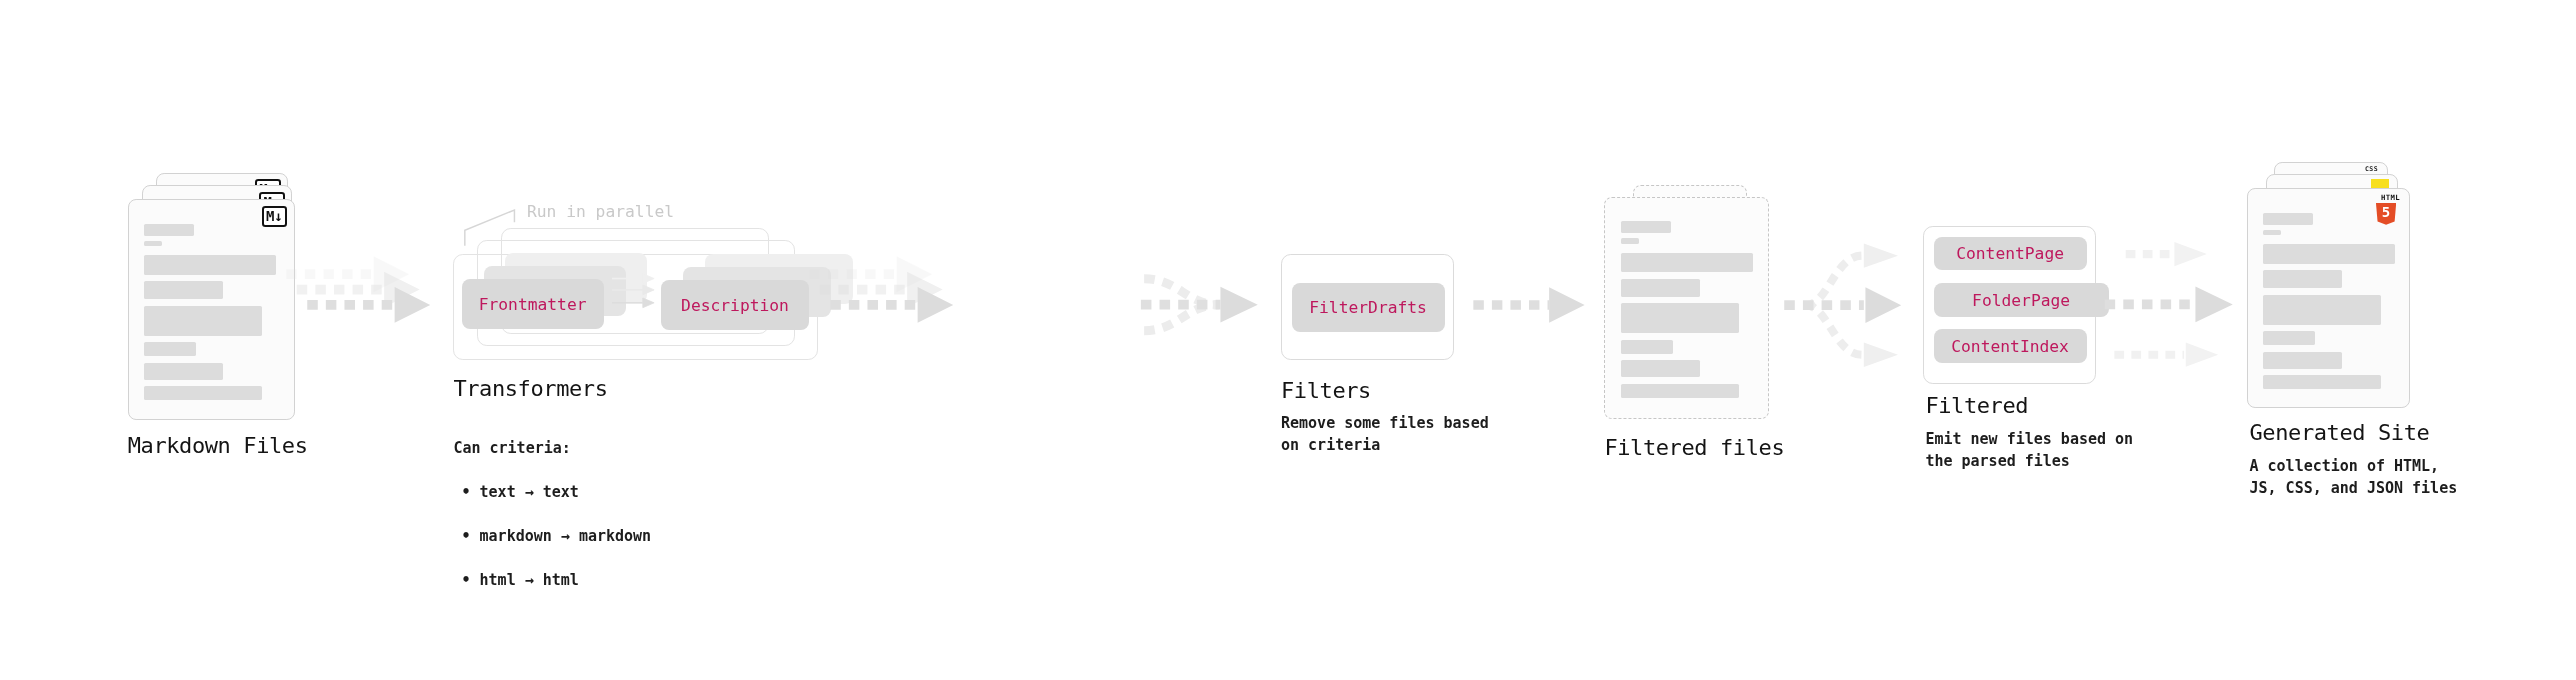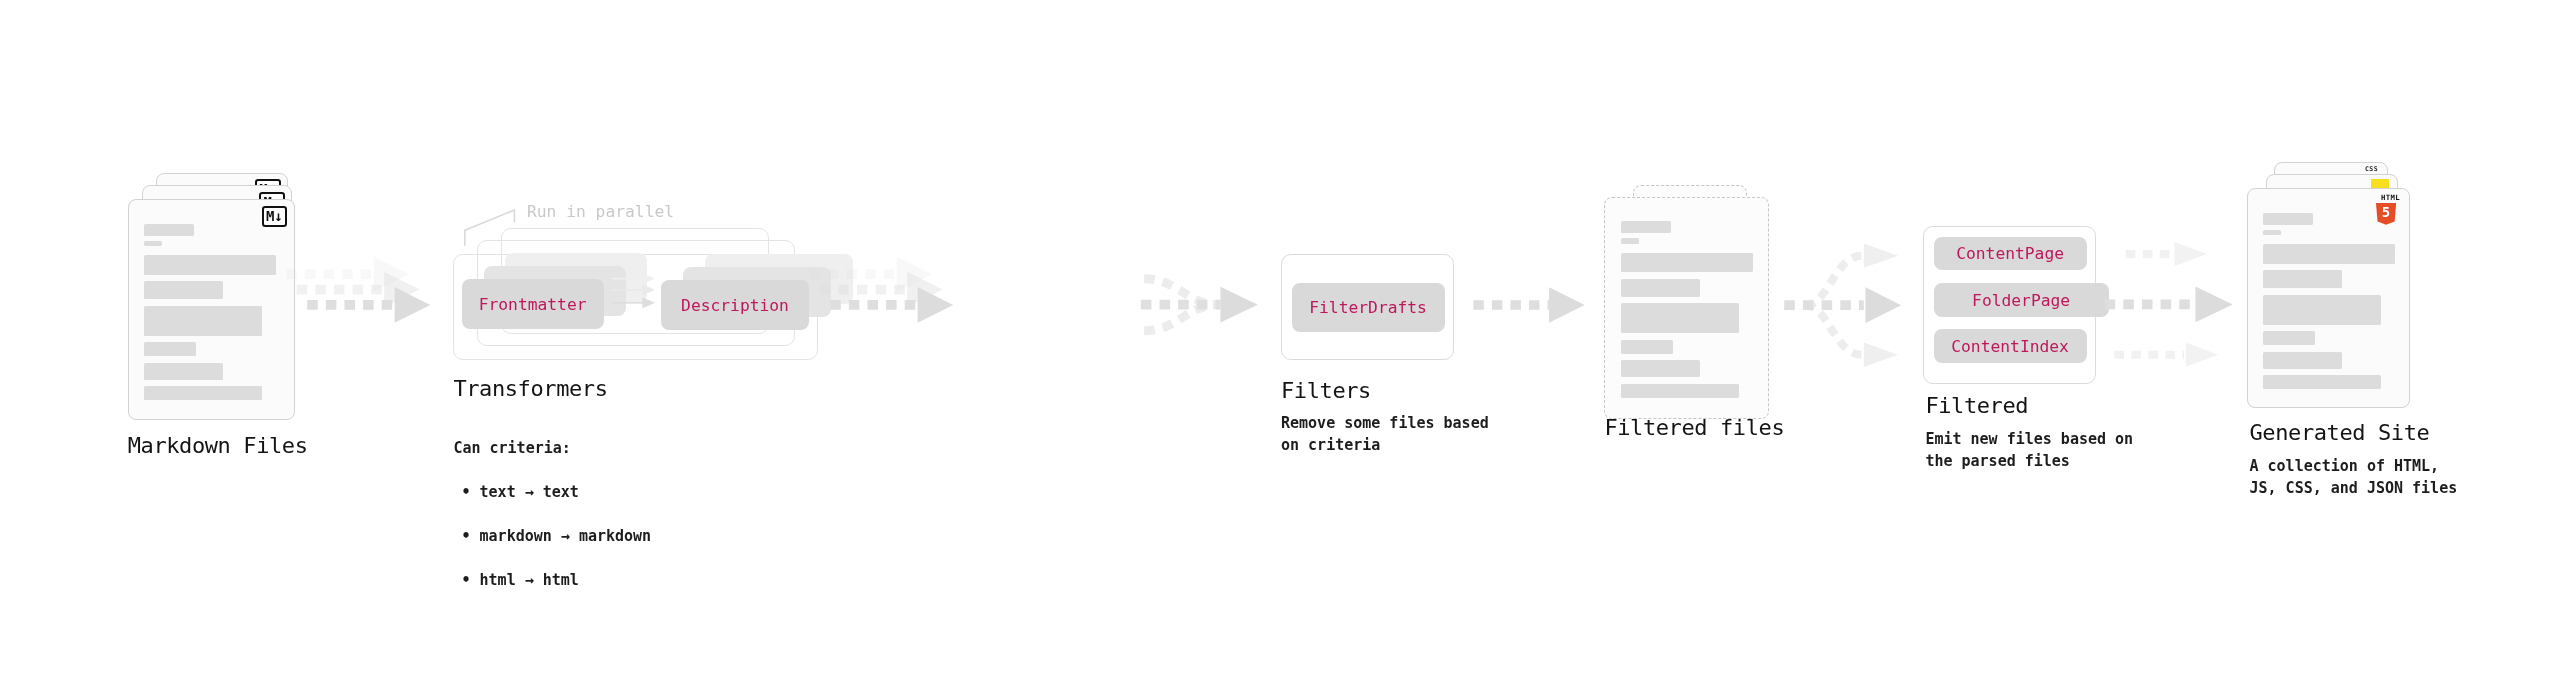--- a/index.html
+++ b/index.html
@@ -169,21 +169,21 @@
           <div class="bar" style="width: 50px; height: 12.2px; margin-bottom: 4.9px;"></div>
           <div class="bar" style="width: 18px; height: 5.7px; margin-bottom: 9px;"></div>
           <div class="bar" style="width: 132px; height: 19.5px; margin-bottom: 6.5px;"></div>
           <div class="bar" style="width: 79px; height: 18px; margin-bottom: 6.5px;"></div>
           <div class="bar" style="width: 118px; height: 30px; margin-bottom: 6.5px;"></div>
           <div class="bar" style="width: 52px; height: 14px; margin-bottom: 6.5px;"></div>
           <div class="bar" style="width: 79px; height: 17px; margin-bottom: 6.5px;"></div>
           <div class="bar" style="width: 118px; height: 14px; margin-bottom: 0px;"></div>
         </div>
     </div>
-    <div class="caption" style="left:2.4px;top:242px">Filtered files</div>
+    <div class="caption" style="left:2.4px;top:262px">Filtered files</div>
   </div>
 
   <svg style="left:1781px;top:241px" width="134" height="130" viewBox="0 0 165 160">
     <path d="M30,79 C58,79 66,18 100,18" fill="none" stroke="#ededed" stroke-width="10" stroke-dasharray="12 9"></path>
     <polygon points="102,3 102,33 144,18" fill="#efefef"></polygon>
     <path d="M30,79 C58,79 66,140 100,140" fill="none" stroke="#ededed" stroke-width="10" stroke-dasharray="12 9"></path>
     <polygon points="102,125 102,155 144,140" fill="#efefef"></polygon>
     <line x1="4" y1="79" x2="102" y2="79" stroke="#dfdfdf" stroke-width="12" stroke-dasharray="13 10"></line>
     <polygon points="104,57 104,101 148,79" fill="#dcdcdc"></polygon>
   </svg>

